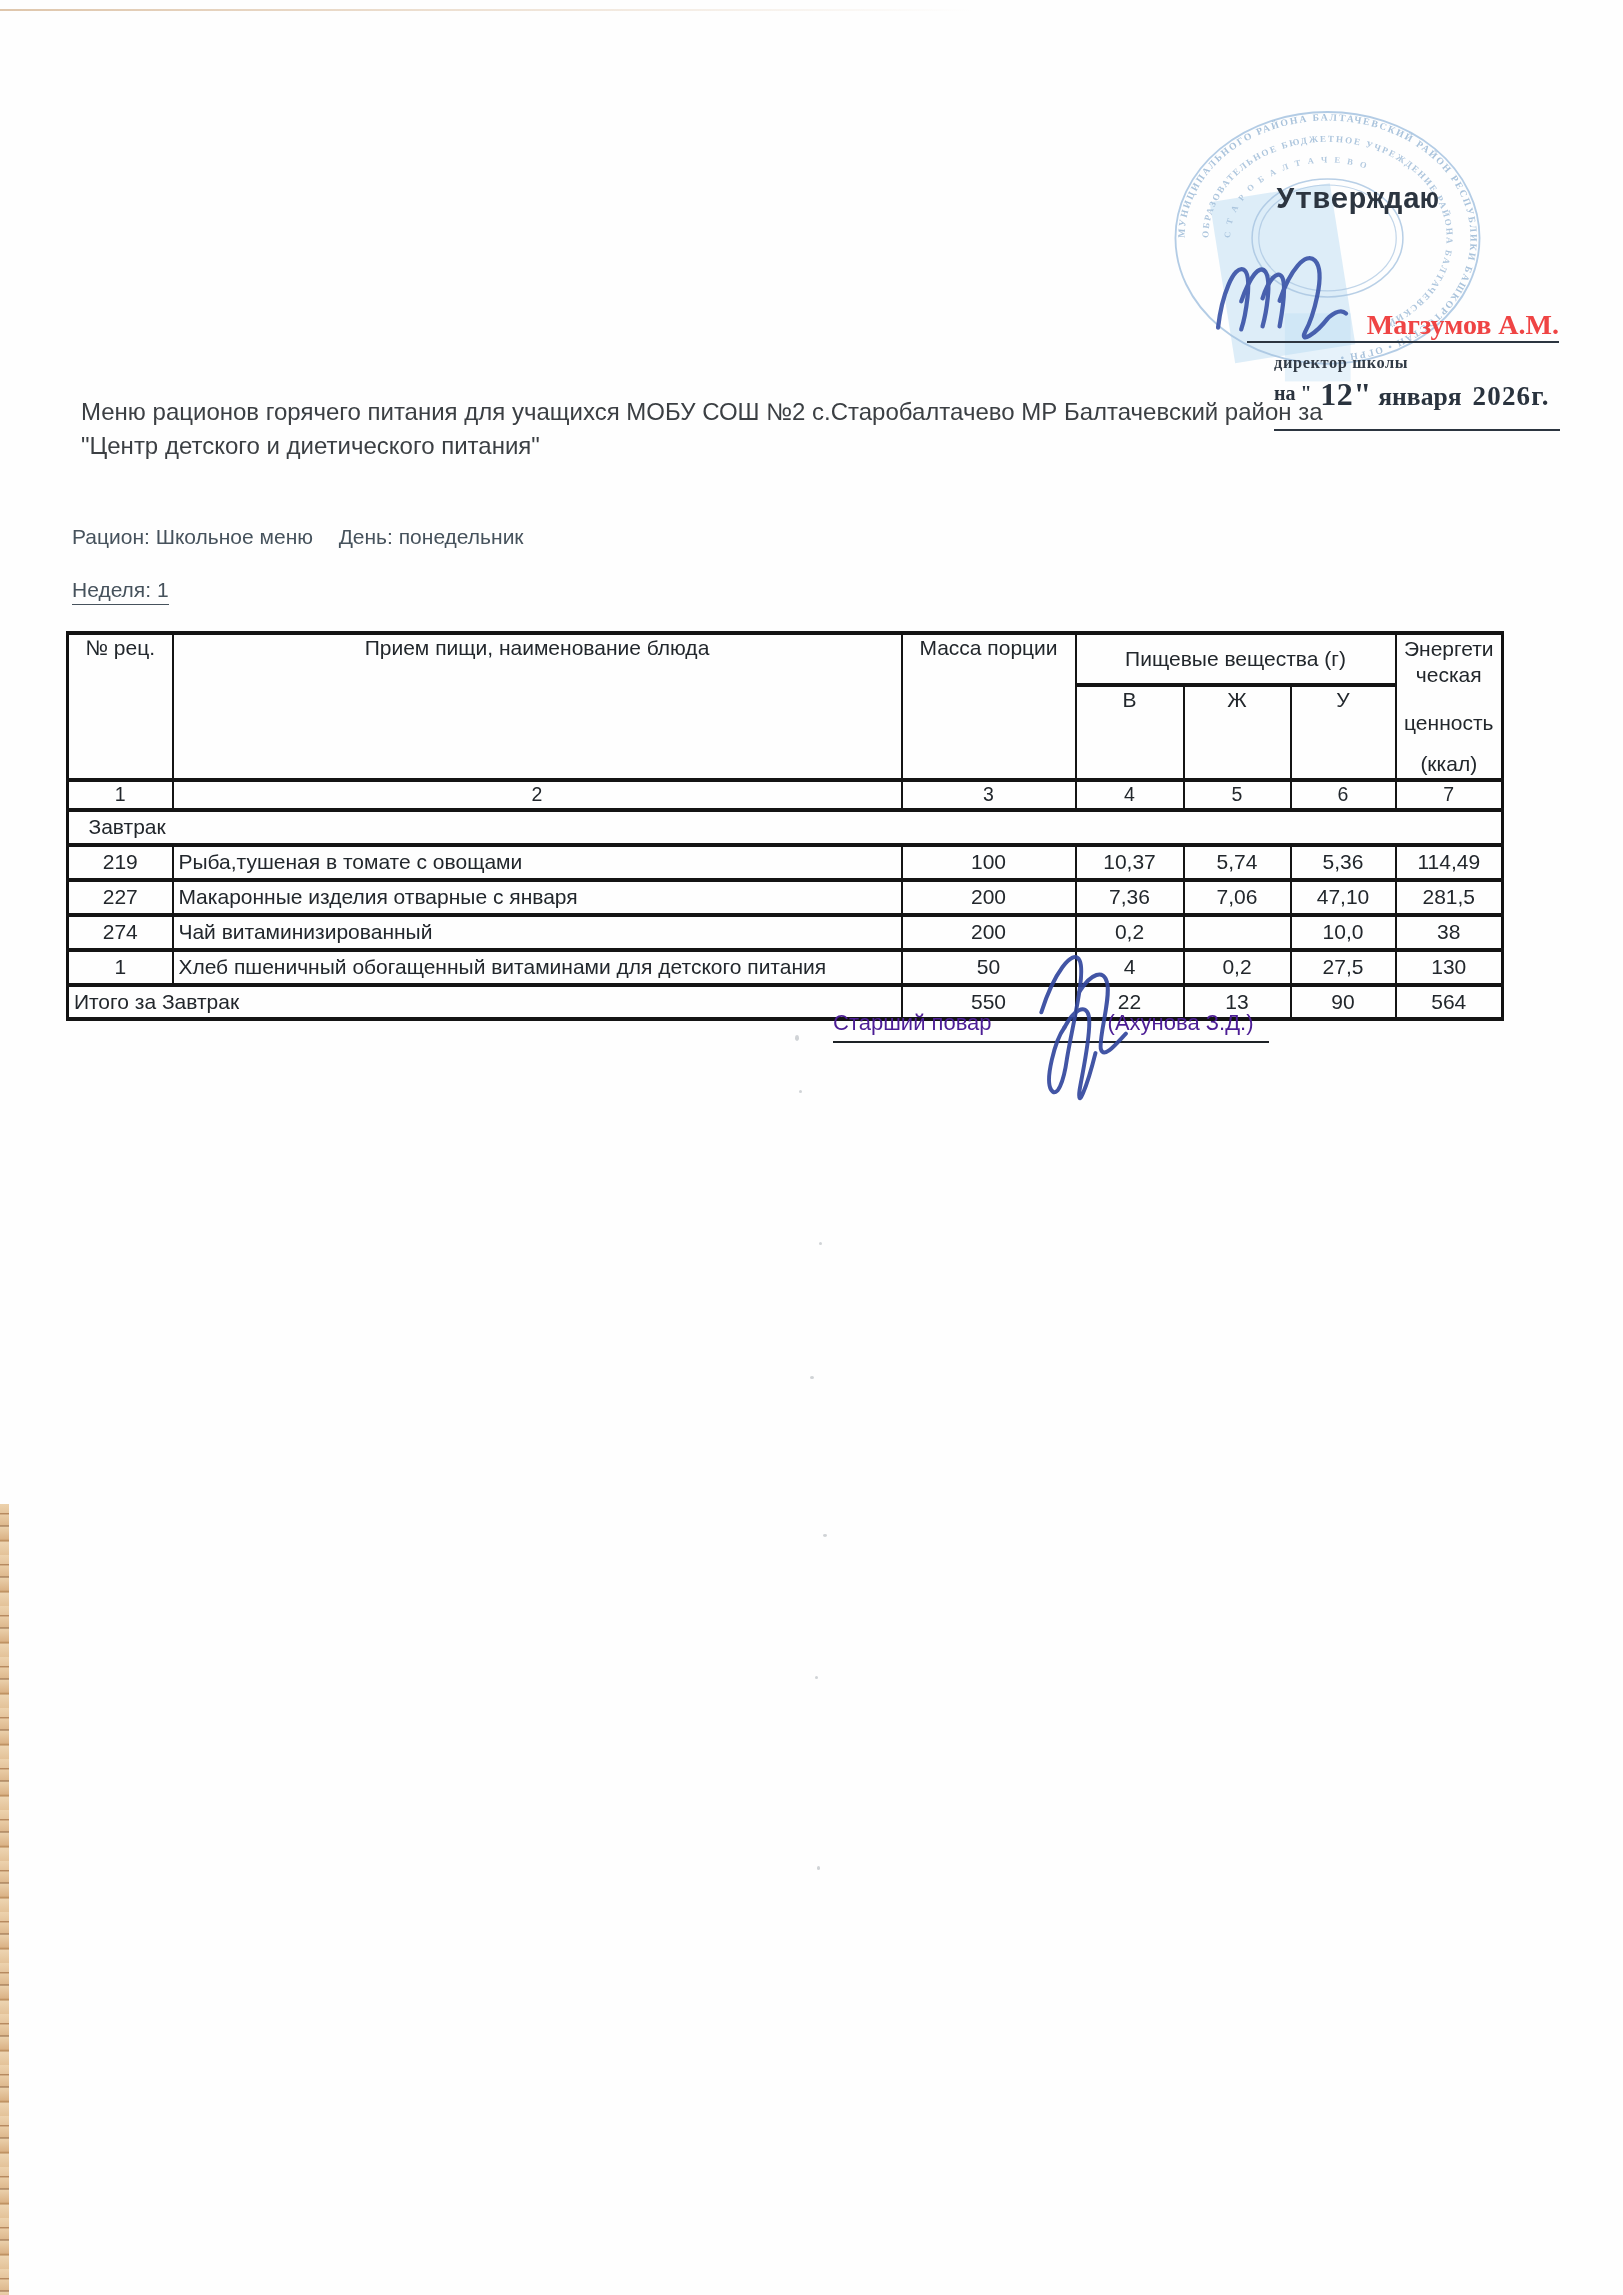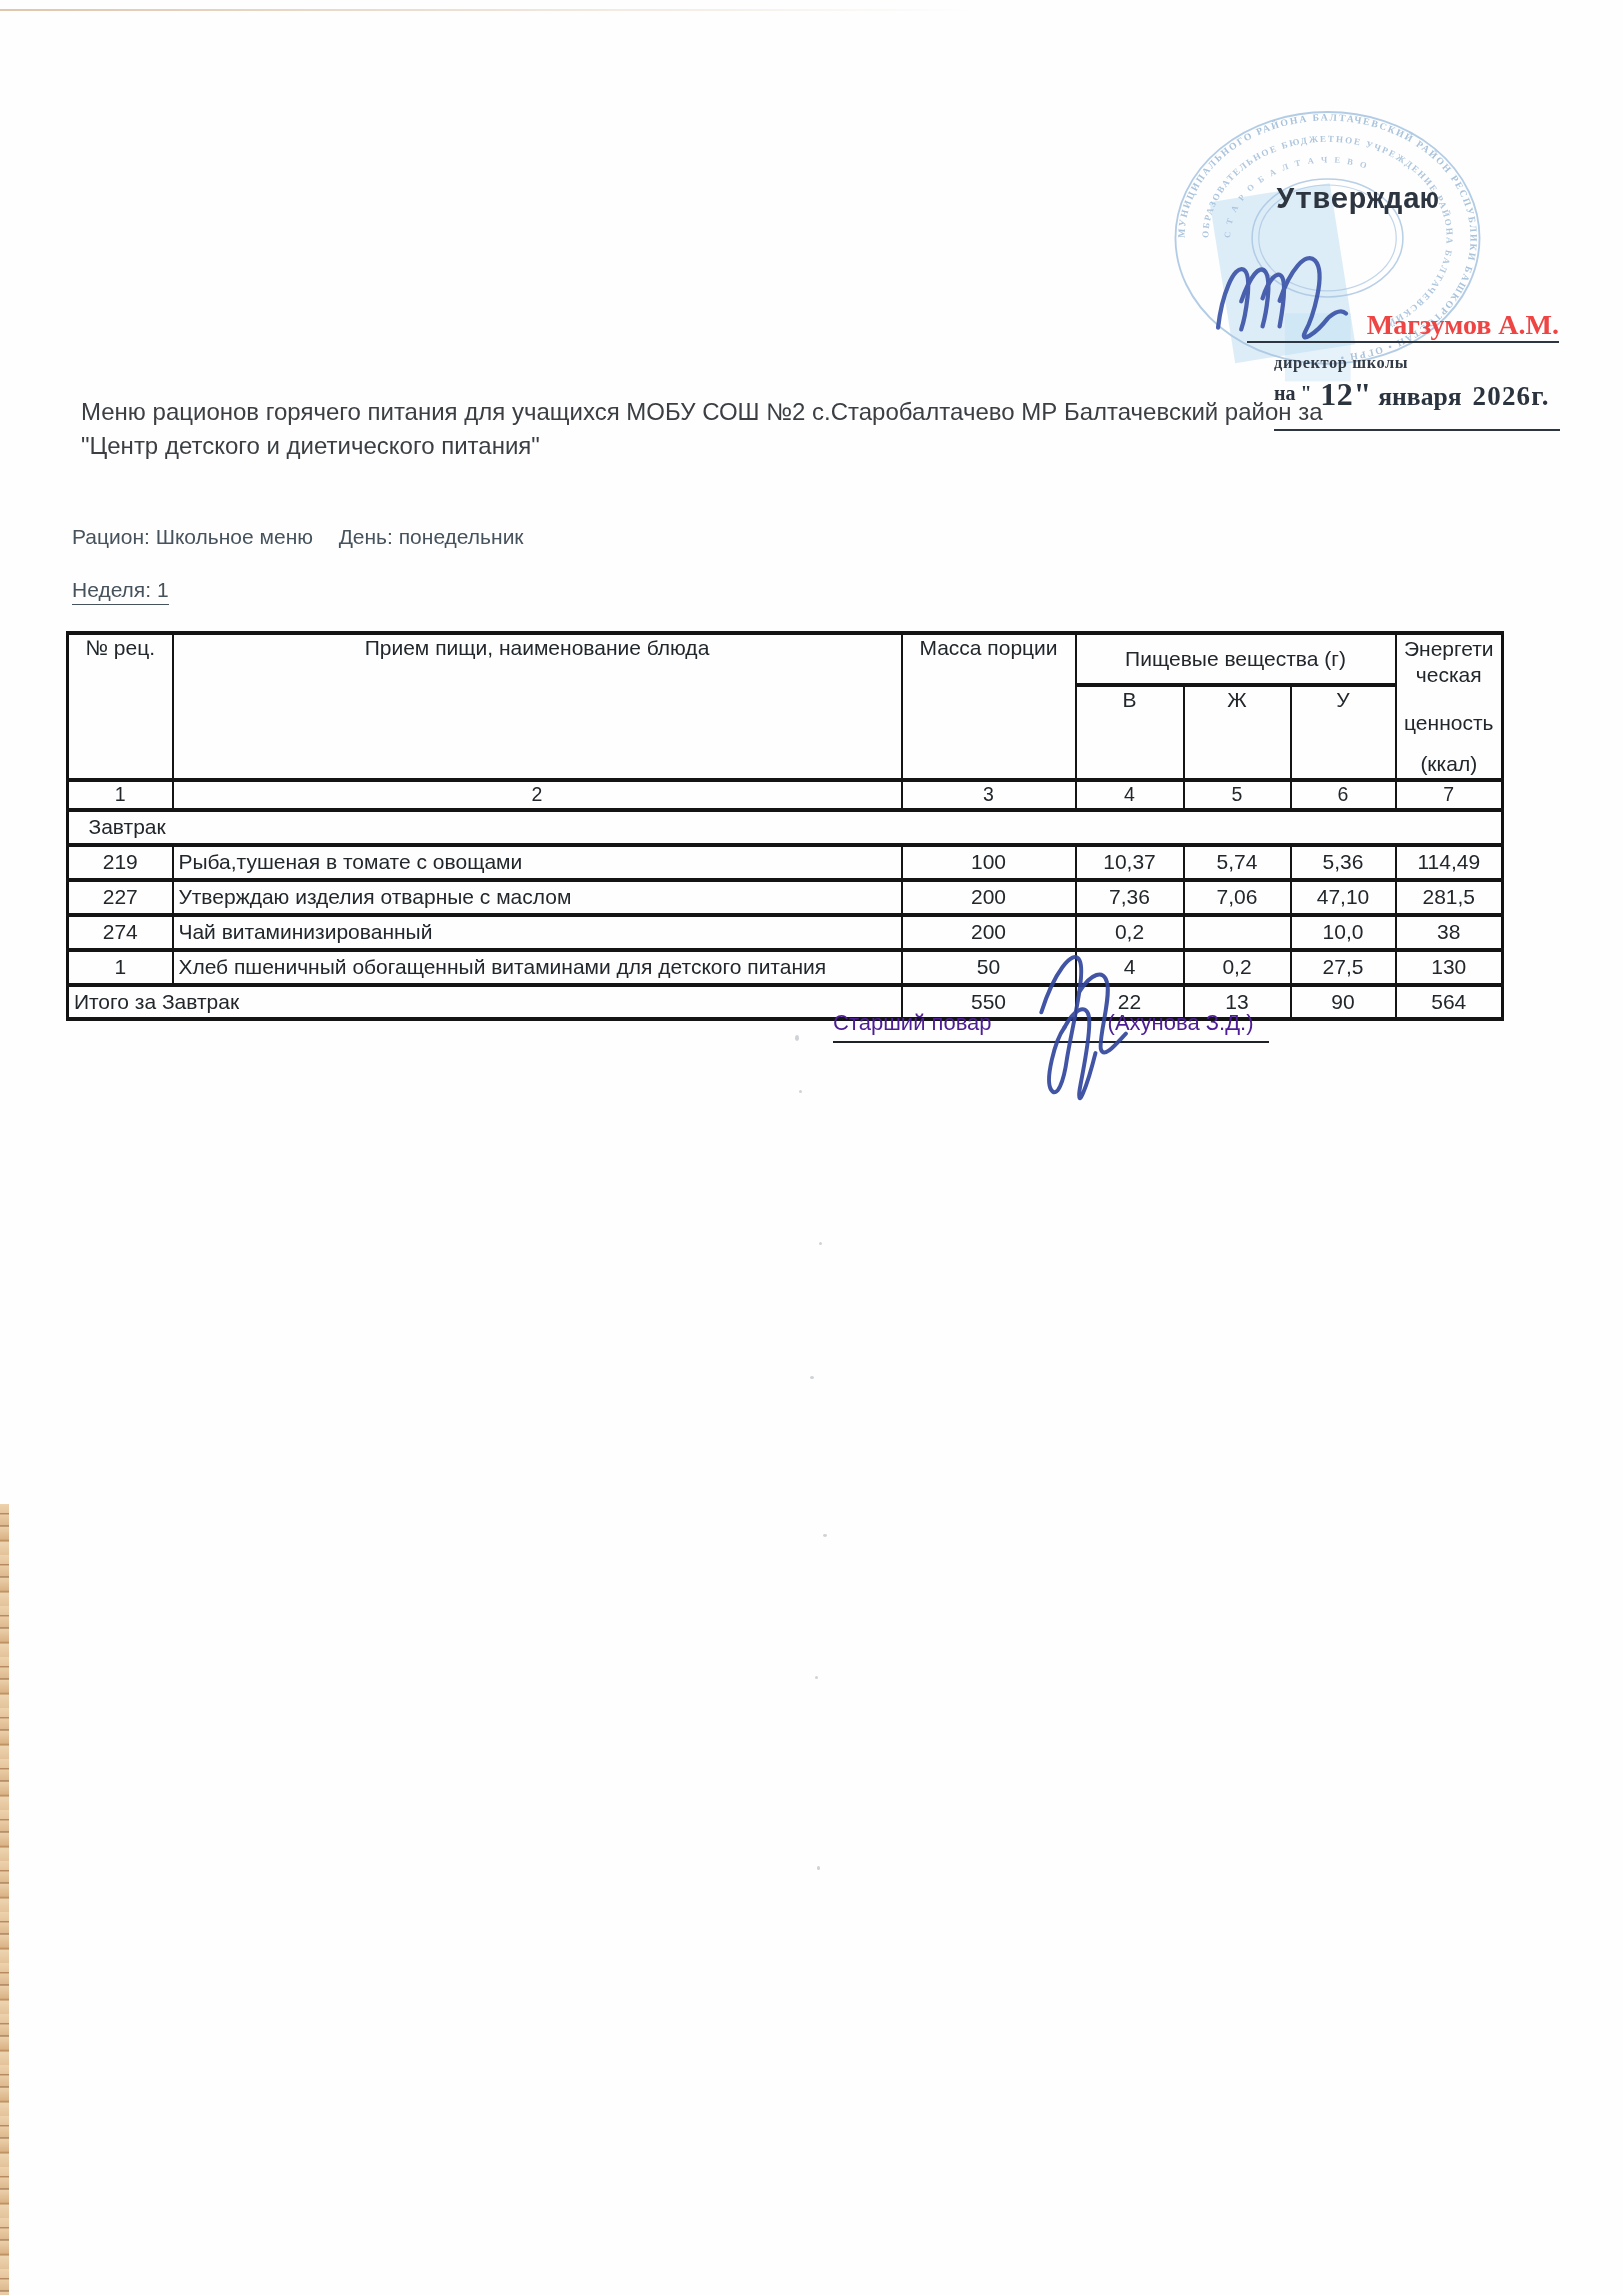--- a/index.html
+++ b/index.html
@@ -193,21 +193,21 @@
         <td class="ct">219</td>
         <td>Рыба,тушеная в томате с овощами</td>
         <td class="ct">100</td>
         <td class="ct">10,37</td>
         <td class="ct">5,74</td>
         <td class="ct">5,36</td>
         <td class="ct">114,49</td>
       </tr>
       <tr class="row">
         <td class="ct">227</td>
-        <td>Утверждаю изделия отварные с маслом</td>
+        <td>Макаронные изделия отварные с января</td>
         <td class="ct">200</td>
         <td class="ct">7,36</td>
         <td class="ct">7,06</td>
         <td class="ct">47,10</td>
         <td class="ct">281,5</td>
       </tr>
       <tr class="row">
         <td class="ct">274</td>
         <td>Чай витаминизированный</td>
         <td class="ct">200</td>

